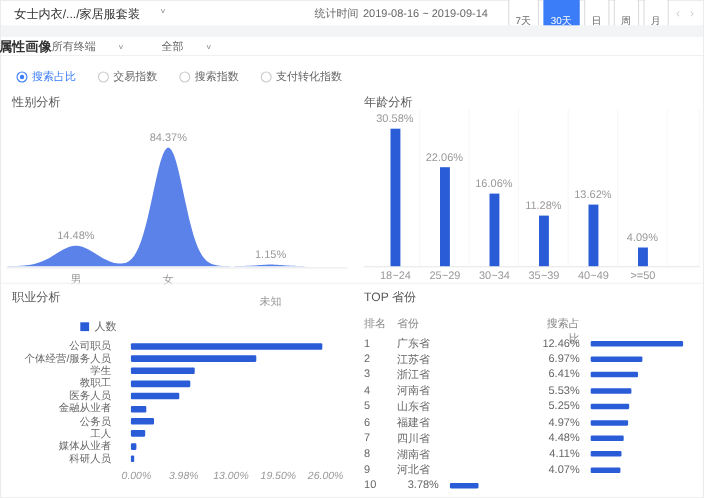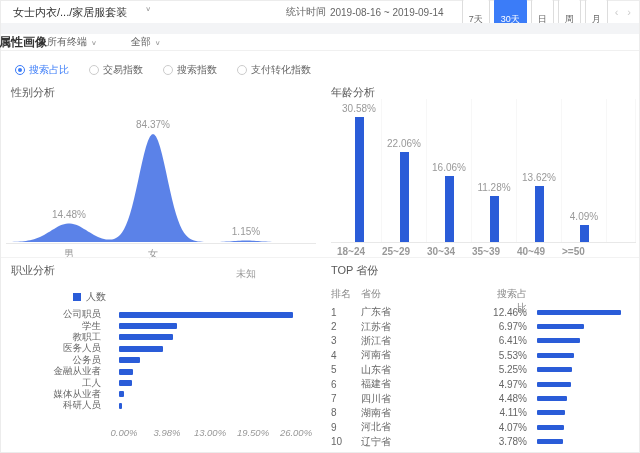--- a/index.html
+++ b/index.html
@@ -21,21 +21,21 @@
     font-size:9px; border-radius:2px; margin-left:4px; cursor:pointer; display:inline-block; }
   .range-btn.active { background:#3b7cf8; border-color:#3b7cf8; color:#fff; }
   .pager { color:#ccc; font-size:11px; margin-left:5px; cursor:pointer; padding:0 2px; }
 
   .band { position:absolute; top:22px; left:0; right:0; height:11px; background:#f3f4f6; }
 
   
   .section-header { position:absolute; top:33px; left:0; right:0; height:17px; display:flex; align-items:center;
     border-bottom:1px solid #f0f0f0; background:#fff; padding-right:18px; }
   .section-title { font-weight:bold; font-size:12px; color:#333; margin-left:-2px; }
-  .dd { display:flex; align-items:center; gap:4px; color:#666; font-size:10px; cursor:pointer; }
+  .dd { display:flex; align-items:center; gap:20px; color:#666; font-size:10px; cursor:pointer; }
   .dd + .dd { margin-left:34px; }
   .dd:first-of-type { margin-left:auto; }
 
   
   .radio-row { position:absolute; top:62px; left:14px; display:flex; align-items:center; }
   .radio-item { display:flex; align-items:center; margin-right:20px; cursor:pointer; }
   .radio { width:10px; height:10px; border-radius:50%; border:1px solid #ccc; background:#fff; position:relative; }
   .radio.sel { border-color:#3b7cf8; }
   .radio.sel::after { content:''; position:absolute; inset:2px; border-radius:50%; background:#3b7cf8; }
   .radio-label { margin-left:4px; color:#666; font-size:10px; }
@@ -49,21 +49,21 @@
   .gender-cat { position:absolute; transform:translateX(-50%); color:#999; font-size:10px; }
 
   
   .age-wrap { position:absolute; left:330px; top:98px; width:305px; height:158px; }
   .age-cols { display:flex; height:144px; border-bottom:1px solid #e8e8e8; padding-left:6px; }
   .age-col { width:45px; display:flex; flex-direction:column; align-items:center; justify-content:flex-end; border-right:1px solid #f7f7f7; }
   .age-col.gutter { flex:1; }
   .age-val { color:#999; font-size:10px; margin-bottom:3px; }
   .age-bar { width:9px; background:#2a5cd8; }
   .age-cats { display:flex; padding-left:6px; }
-  .age-cat { width:45px; text-align:left; color:#999; font-size:10px; padding-top:3px;font-weight:bold; }
+  .age-cat { width:45px; text-align:center; color:#999; font-size:10px; padding-top:3px; }
 
   .divider { position:absolute; top:256px; left:0; right:0; height:1px; background:#f2f2f2; }
 
   
   .occ-wrap { position:absolute; left:10px; top:262px; width:305px; height:185px; }
   .occ-legend { position:absolute; left:62px; top:27px; display:flex; align-items:center; gap:5px; }
   .occ-legend-swatch { width:8px; height:8px; background:#2a5cd8; }
   .occ-legend-label { color:#666; font-size:10px; }
   .occ-rows { position:absolute; left:0; top:46px; width:305px; }
   .occ-row { height:11.4px; display:flex; align-items:center; }
@@ -202,38 +202,42 @@
     <div class="occ-legend">
       <span class="occ-legend-swatch"></span>
       <span class="occ-legend-label">人数</span>
     </div>
     <div class="occ-rows" id="occ-rows">
         <div class="occ-row">
           <span class="occ-label">公司职员</span>
           <span class="occ-bar" style="width: 174px;"></span>
         </div>
         <div class="occ-row">
+          <span class="occ-label">个体经营/服务人员</span>
+          <span class="occ-bar" style="width: 113.8px;"></span>
+        </div>
+        <div class="occ-row">
           <span class="occ-label">学生</span>
           <span class="occ-bar" style="width: 57.6px;"></span>
         </div>
         <div class="occ-row">
           <span class="occ-label">教职工</span>
           <span class="occ-bar" style="width: 53.6px;"></span>
         </div>
         <div class="occ-row">
           <span class="occ-label">医务人员</span>
           <span class="occ-bar" style="width: 44.3px;"></span>
         </div>
         <div class="occ-row">
+          <span class="occ-label">金融从业者</span>
+          <span class="occ-bar" style="width: 13.9px;"></span>
+        </div>
+        <div class="occ-row">
           <span class="occ-label">公务员</span>
           <span class="occ-bar" style="width: 20.5px;"></span>
-        </div>
-        <div class="occ-row">
-          <span class="occ-label">金融从业者</span>
-          <span class="occ-bar" style="width: 13.9px;"></span>
         </div>
         <div class="occ-row">
           <span class="occ-label">工人</span>
           <span class="occ-bar" style="width: 13.2px;"></span>
         </div>
         <div class="occ-row">
           <span class="occ-label">媒体从业者</span>
           <span class="occ-bar" style="width: 5.3px;"></span>
         </div>
         <div class="occ-row">
@@ -325,21 +329,20 @@
         <div class="prov-row">
           <span class="c-rank">9</span>
           <span class="c-prov">河北省</span>
           <span class="c-share">4.07%</span>
           <span class="c-bararea">
             <span class="prov-bar" style="width: 27.4px;"></span>
           </span>
         </div>
         <div class="prov-row">
           <span class="c-rank">10</span>
-          <span class="c-prov">辽宁省</span>
           <span class="c-share">3.78%</span>
           <span class="c-bararea">
             <span class="prov-bar" style="width: 25.5px;"></span>
           </span>
         </div>
       </div>
   </div>
 
 </div>
 

